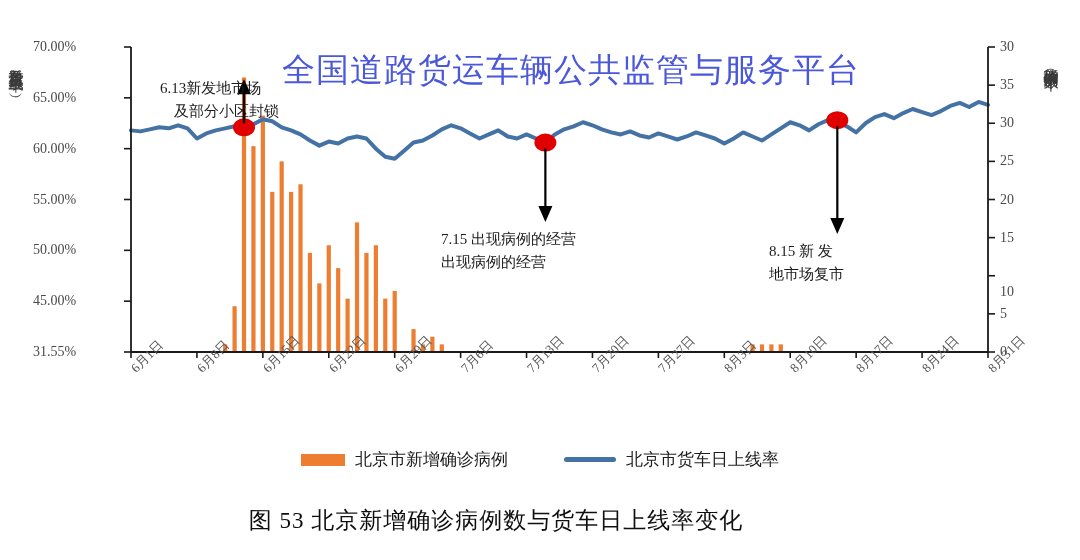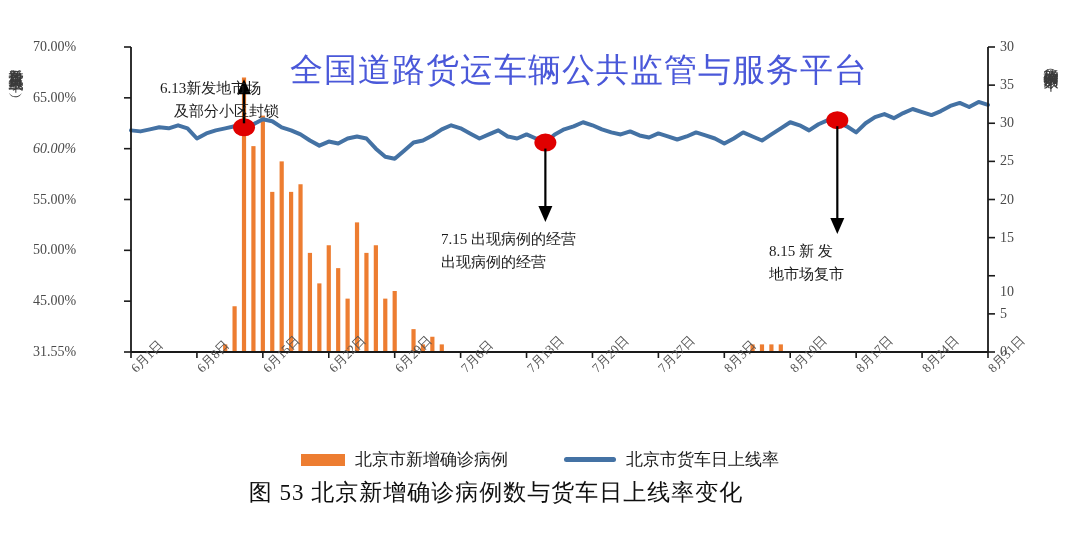--- a/index.html
+++ b/index.html
@@ -54,36 +54,35 @@
   }
   .anno .l2{display:block;}
 
   
   #watermark{
     position:absolute;left:282px;top:48px;
     font-size:33px;color:#3b4ad6;
     font-family:Liberation Sans, sans-serif;
     letter-spacing:1px;white-space:nowrap;
     opacity:.92;
-    margin-left:8px;
   }
 
   
   #legend{
     position:absolute;left:0;top:448px;width:1080px;
     display:flex;justify-content:center;align-items:center;gap:56px;
   }
   .leg-item{display:flex;align-items:center;gap:10px;}
   .leg-swatch-bar{width:44px;height:12px;background:#ED7D31;}
   .leg-swatch-line{width:52px;height:5px;background:#4472A4;border-radius:3px;}
   .leg-text{font-size:17px;color:#1d1d1d;font-family:"Liberation Serif",serif;white-space:nowrap;}
 
   
   #caption{
-    position:absolute;left:0;top:477px;width:992px;
+    position:absolute;left:0;top:505px;width:992px;
     text-align:center;
     font-size:23px;color:#0f0f0f;
     font-family:"Liberation Serif",serif;
     letter-spacing:1px;
   }
 </style>
 </head>
 <body>
 
 <div id="figure">
@@ -176,21 +175,21 @@
         <g>
           <line x1="837.3186813186813" y1="126.20000000000002" x2="837.3186813186813" y2="222" stroke="#000" stroke-width="2.2"></line>
           <polygon points="837.3186813186813,234 830.3186813186813,218 844.3186813186813,218" fill="#000"></polygon>
         </g>
       </g>
   </svg>
 
   <div id="ylabels-left">
       <div class="ylab ylab-left" style="left: 33px; top: 47px;">70.00%</div>
       <div class="ylab ylab-left" style="left: 33px; top: 97.8333px;">65.00%</div>
-      <div class="ylab ylab-left" style="left: 33px; top: 148.667px; font-style: italic;">60.00%</div>
+      <div class="ylab ylab-left" style="left: 33px; top: 148.667px;">60.00%</div>
       <div class="ylab ylab-left" style="left: 33px; top: 199.5px;">55.00%</div>
       <div class="ylab ylab-left" style="left: 33px; top: 250.333px;">50.00%</div>
       <div class="ylab ylab-left" style="left: 33px; top: 301.167px;">45.00%</div>
       <div class="ylab ylab-left" style="left: 33px; top: 352px;">31.55%</div>
     </div>
   <div id="ylabels-right">
       <div class="ylab ylab-right" style="left: 1000px; top: 47px;">30</div>
       <div class="ylab ylab-right" style="left: 1000px; top: 85.125px;">35</div>
       <div class="ylab ylab-right" style="left: 1000px; top: 123.25px;">30</div>
       <div class="ylab ylab-right" style="left: 1000px; top: 161.375px;">25</div>

